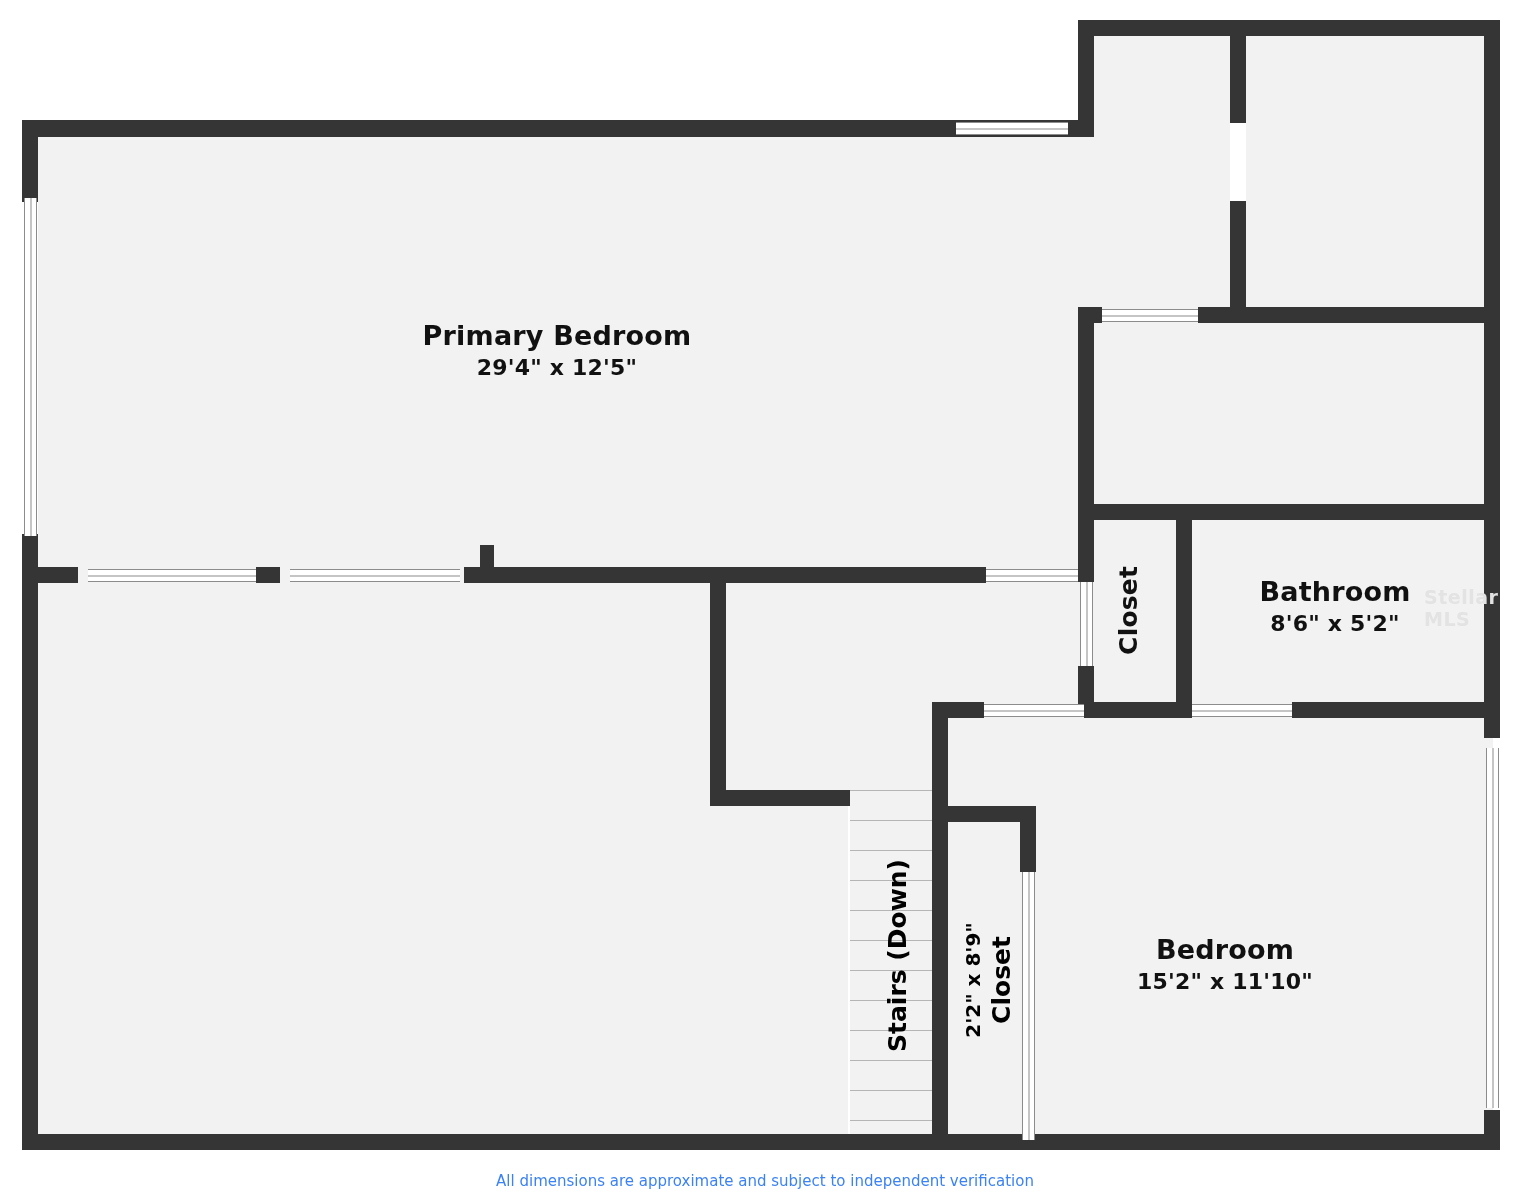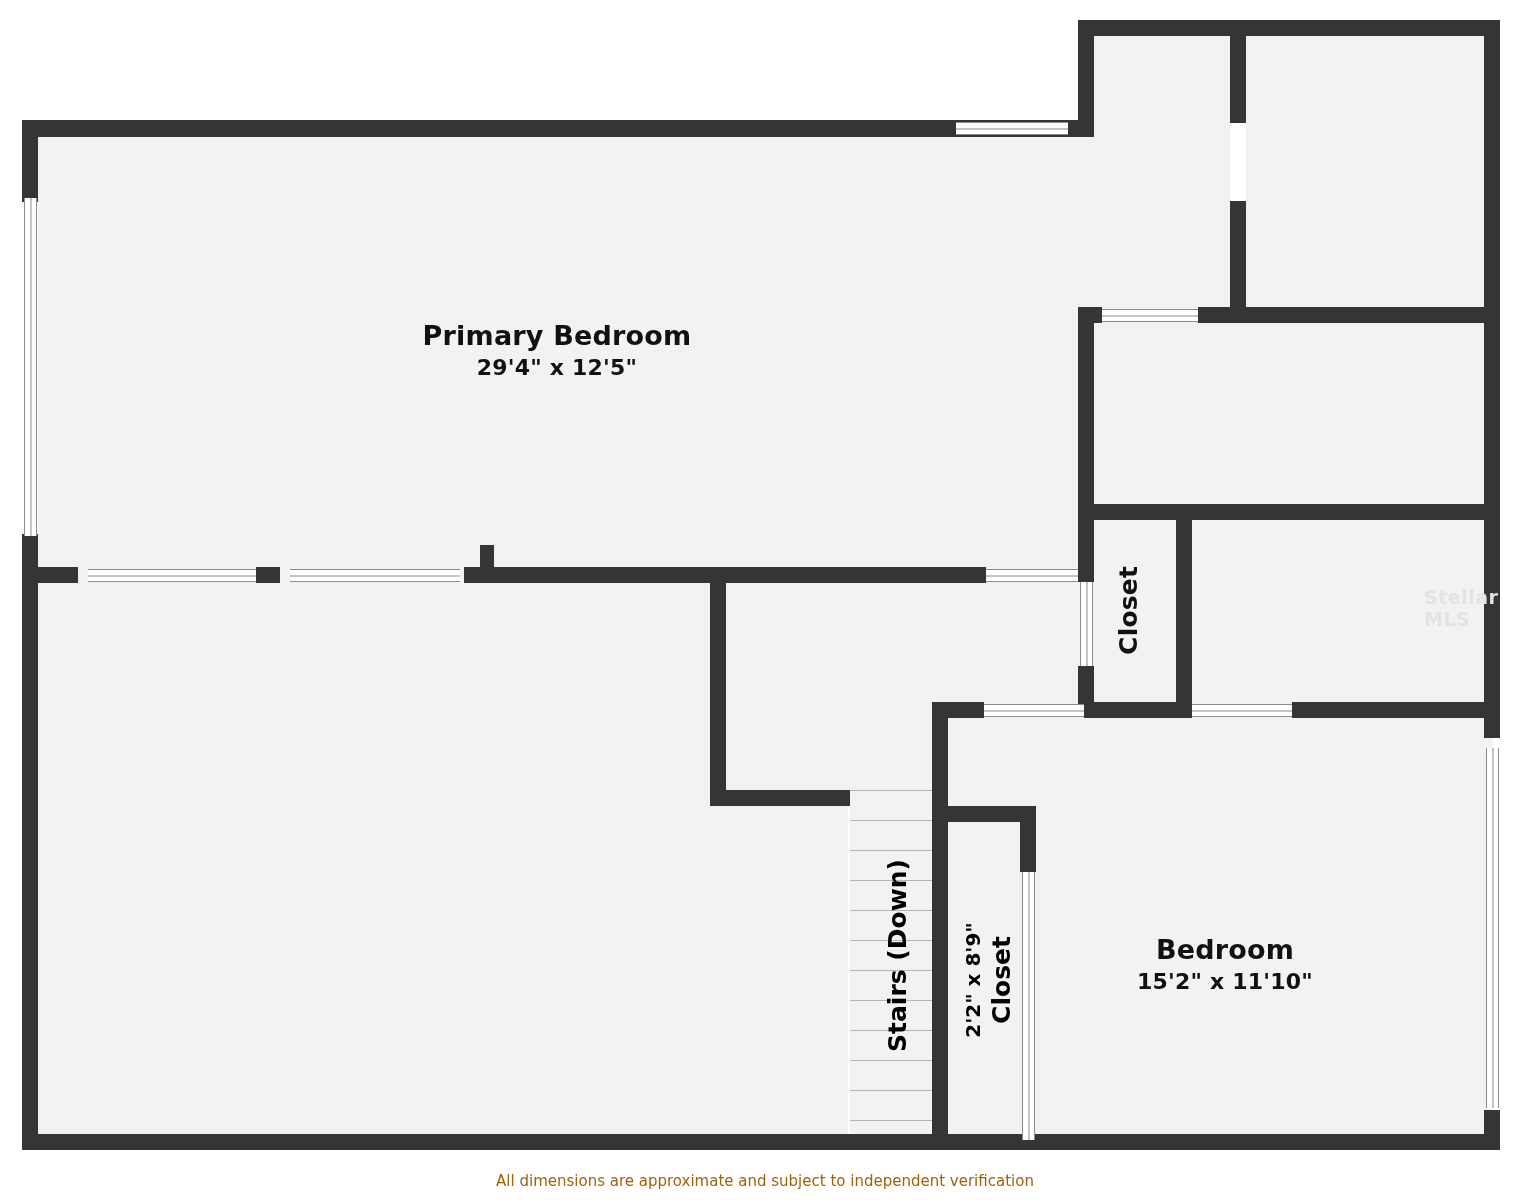--- a/index.html
+++ b/index.html
@@ -35,21 +35,21 @@
   .label .dim{font-weight:bold;font-size:22px;line-height:1.15;letter-spacing:.2px;margin-top:4px;}
 
   .rot{transform-origin:center center;}
   .rot-ccw{transform:rotate(-90deg);}
 
   .vlabel{position:absolute;display:flex;align-items:center;justify-content:center;}
 
   
   #footer-note{
     position:absolute;left:0;right:0;top:1172px;
-    text-align:center;font-size:15px;color:#a16207;
+    text-align:center;font-size:15px;color:#3b82f6;
     font-family:"DejaVu Sans","Liberation Sans",sans-serif;
   }
 
   
   #watermark{
     position:absolute;left:1424px;top:586px;
     font-size:19px;color:#e3e3e3;font-weight:600;letter-spacing:.5px;
     pointer-events:none;user-select:none;
   }
 </style>
@@ -156,20 +156,24 @@
 
   <div class="window-v" style="left:1022px;top:872px; width:13px; height:268px;"></div>
 
   <div class="label" style="left:362px; top:320px; width:390px;">
     <div class="name">Primary Bedroom</div>
     <div class="dim">29'4" x 12'5"</div>
   </div>
 
 
 
+  <div class="label" style="left:1190px;top:576px; width:290px;">
+    <div class="name">Bathroom</div>
+    <div class="dim">8'6" x 5'2"</div>
+  </div>
 
   <div class="label" style="left:1080px;top:934px; width:290px;">
     <div class="name">Bedroom</div>
     <div class="dim">15'2" x 11'10"</div>
   </div>
 
 
   <div class="vlabel" style="left:1084px;top:540px; width:92px; height:140px;">
     <div class="label rot rot-ccw" style="position:relative;left:auto;top:auto;">
       <div class="name small" style="font-weight:bold;font-size:25px;">Closet</div>

